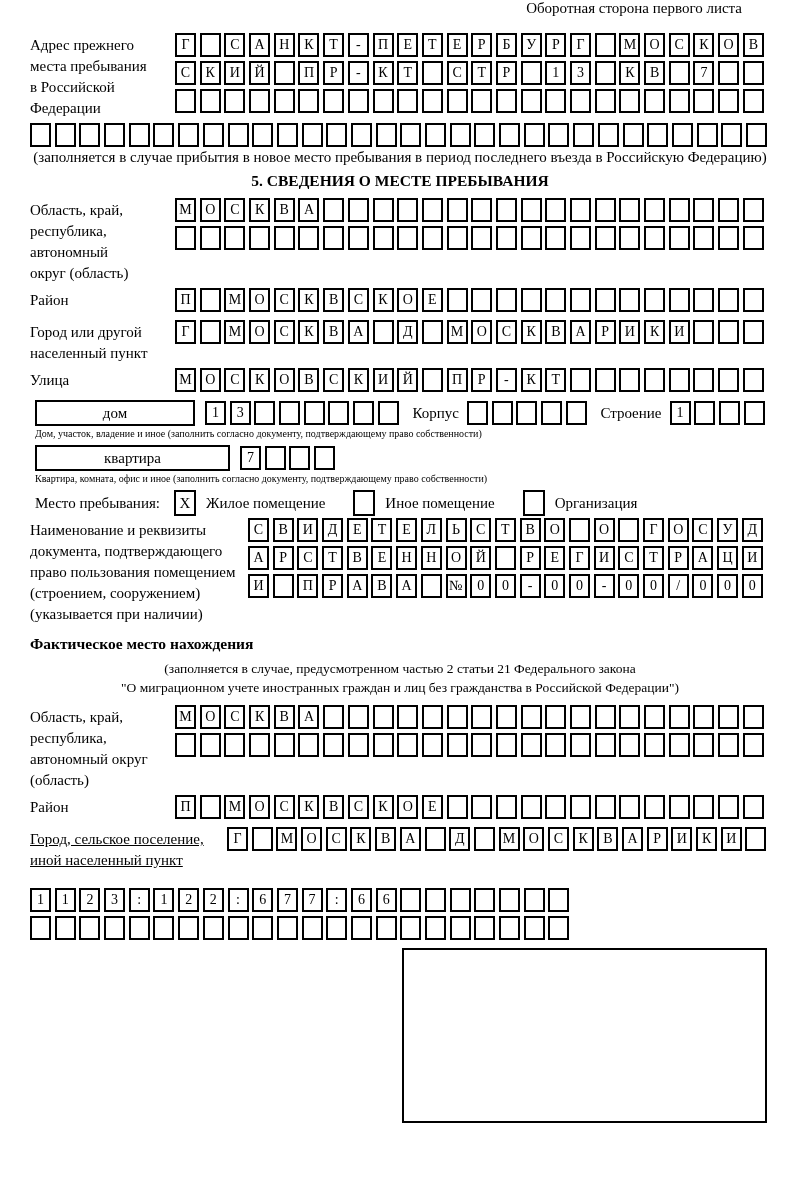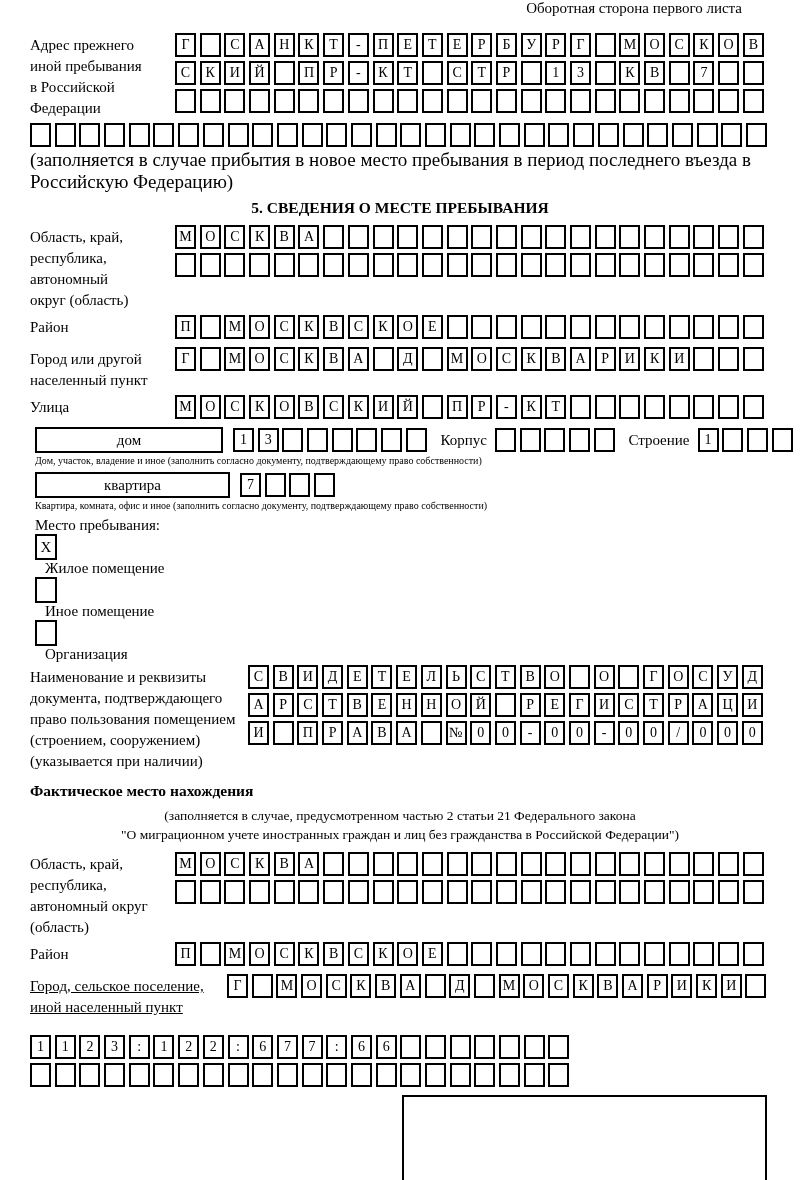--- a/index.html
+++ b/index.html
@@ -28,34 +28,34 @@
 
   .cell {
     width:21px; height:24px; flex:none;
     border:2px solid #000; margin-right:3.7px;
     display:flex; align-items:center; justify-content:center;
     font-size:14px; line-height:1;
   }
 
   .fullrow { margin-bottom:2px; }
 
-  .note-center { font-size:19px; margin-bottom:6px; }
+  .note-center { text-align:center; font-size:15px; margin-bottom:6px; }
   .section-title { text-align:center; font-weight:bold; font-size:15.5px; margin:4px 0 8px 0; }
 
   .house-row, .apt-row { display:flex; align-items:center; margin:2px 0 2px 5px; }
   .labelbox {
     border:2px solid #000; height:26px; display:flex; align-items:center; justify-content:center;
     font-size:15px; flex:none;
   }
-  .labelbox.house { width:188px; margin-right:10px; }
+  .labelbox.house { width:160px; margin-right:10px; }
   .labelbox.apt { width:195px; margin-right:10px; }
   .inline-label { font-size:15px; margin:0 8px 0 10px; white-space:nowrap; }
   .small-caption { font-size:10px; margin:0 0 6px 5px; }
 
-  .check-row { display:flex; align-items:flex-start; margin:4px 0 2px 5px; font-size:15px;flex-direction:column; }
+  .check-row { display:flex; align-items:center; margin:4px 0 2px 5px; font-size:15px; }
   .checkbox {
     width:22px; height:26px; border:2px solid #000; flex:none;
     display:flex; align-items:center; justify-content:center; font-size:15px;
   }
   .chk-label { margin-right:14px; }
   .opt-label { margin-left:10px; margin-right:28px; }
   .choose-note { font-size:14px; margin:2px 0 8px 200px; }
 
   .subsection-title { text-align:left; font-weight:bold; font-size:15.5px; margin:10px 0 6px 0; }
   .law-note { text-align:center; font-size:13.5px; line-height:19px; margin-bottom:8px; }
@@ -65,21 +65,21 @@
 </style>
 </head>
 <body>
 
 <div class="page">
 
   <div class="header-note">Оборотная сторона первого листа</div>
 
   <div class="frow">
     <div class="flabel">Адрес прежнего
-иной пребывания
+места пребывания
 в Российской
 Федерации</div>
     <div class="rows">
       <div class="cellrow">
           <span class="cell">Г</span>
           <span class="cell"></span>
           <span class="cell">С</span>
           <span class="cell">А</span>
           <span class="cell">Н</span>
           <span class="cell">К</span>

